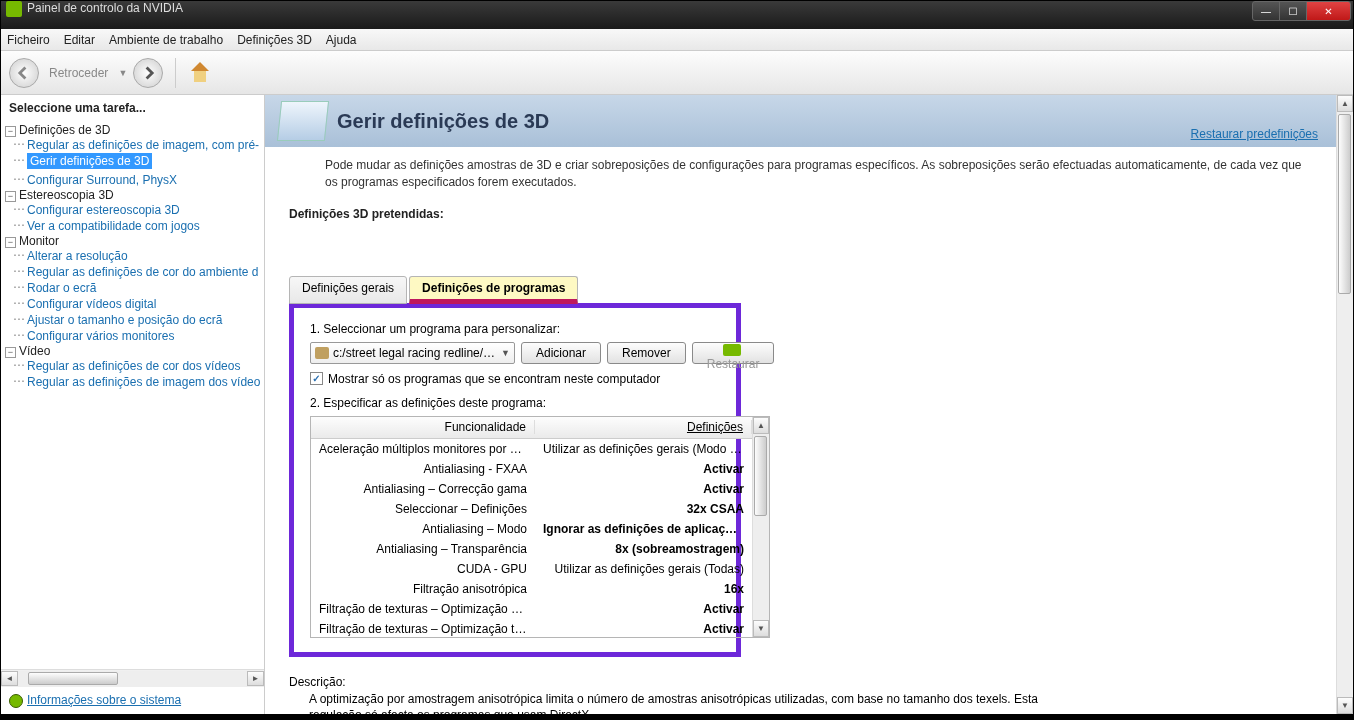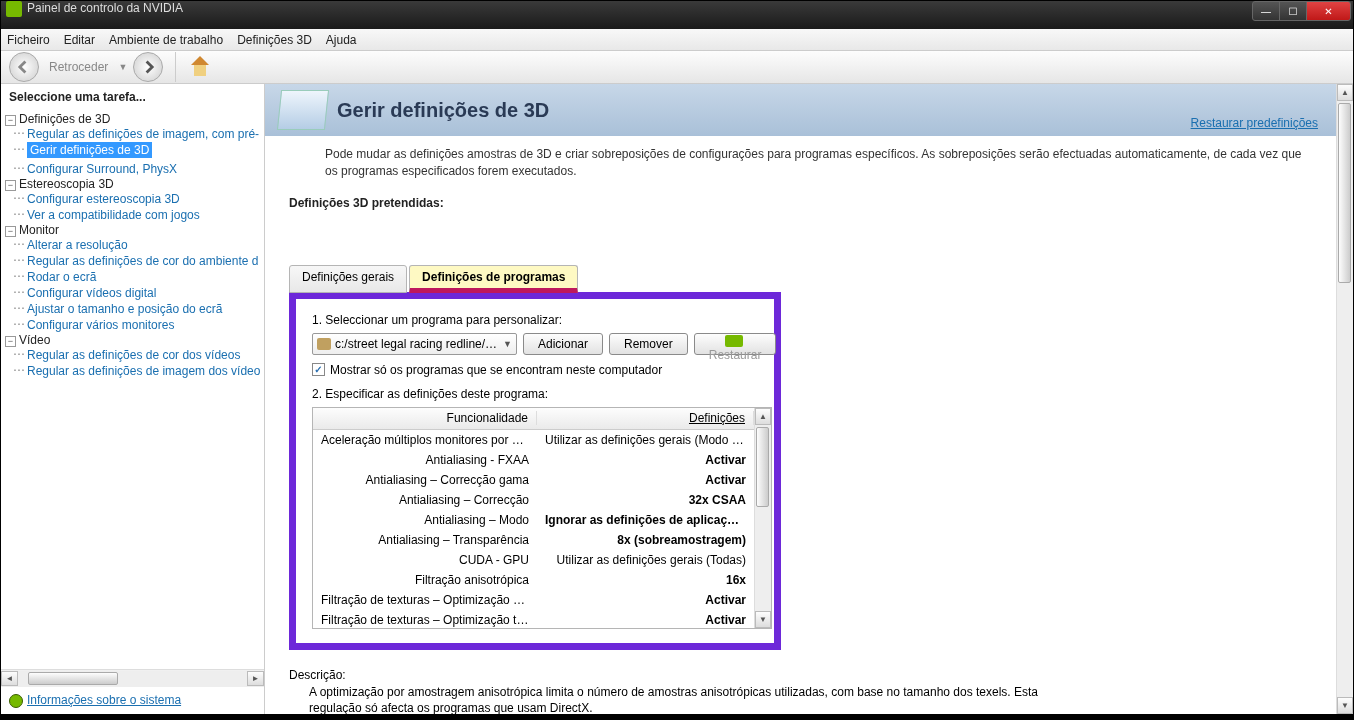--- a/index.html
+++ b/index.html
@@ -7,21 +7,21 @@
 .window { width: 1354px; height: 715px; background: #fff; border: 1px solid #000; display: flex; flex-direction: column; }
 .titlebar { height: 28px; background: linear-gradient(#3a3a3a, #1a1a1a); display: flex; color: #fff; }
 .titlebar-icon { width: 16px; height: 16px; margin: 0 5px; background: #76b900; border-radius: 2px; }
 .titlebar-text { flex: 1; font-size: 12px; color: #ddd; }
 .win-controls { display: flex; height: 20px; margin-right: 2px; }
 .win-btn { width: 28px; height: 20px; display: flex; align-items: center; justify-content: center; background: linear-gradient(#555,#333); border: 1px solid #666; margin-left: -1px; color: #fff; font-size: 10px; }
 .win-btn.close { background: linear-gradient(#e04343,#c01818); width: 45px; border-radius: 0 3px 3px 0;}
 .win-btn.min { border-radius: 3px 0 0 3px; }
 .menubar { height: 22px; background: linear-gradient(#f8f8f8,#e8e8e8); border-bottom: 1px solid #ccc; display: flex; align-items: center; padding: 0 6px; gap: 14px; }
 .menubar span { color: #222; cursor: default; }
-.toolbar { height: 33px; background: linear-gradient(#fdfdfd,#e6e6e6); border-bottom: 1px solid #ccc; display: flex; align-items: center; padding: 0 8px; gap: 6px; }
+.toolbar { height: 44px; background: linear-gradient(#fdfdfd,#e6e6e6); border-bottom: 1px solid #ccc; display: flex; align-items: center; padding: 0 8px; gap: 6px; }
 .tb-btn { width: 30px; height: 30px; border-radius: 50%; background: radial-gradient(#fff,#ccc); border: 1px solid #aaa; display:flex; align-items:center; justify-content:center; }
 .tb-text { color: #888; margin: 0 4px; }
 .tb-drop { color:#888; font-size:9px; }
 .tb-sep { width:1px; height:30px; background:#ccc; margin:0 6px; }
 .home-icon { width: 24px; height: 22px; position:relative; }
 .home-icon::before { content:""; position:absolute; top:0; left:3px; width:0; height:0; border-left:9px solid transparent; border-right:9px solid transparent; border-bottom:9px solid #d08830; }
 .home-icon::after { content:""; position:absolute; top:9px; left:6px; width:12px; height:11px; background:#f0d080; }
 .body { flex:1; display:flex; overflow:hidden; }
 .sidebar { width: 264px; border-right: 1px solid #ccc; display:flex; flex-direction:column; background:#fff; }
 .sidebar-title { padding: 6px 8px; font-weight: bold; color:#222; }
@@ -44,21 +44,21 @@
 .header-band { height: 52px; background: linear-gradient(#c7d7e8, #a9c0d8); display:flex; align-items:center; padding: 0 14px; position:relative; }
 .header-icon { width:48px; height:40px; background: linear-gradient(#eef5fc,#b5cde5); border:1px solid #9cb; margin-right:10px; transform: skewX(-6deg); }
 .header-title { font-size: 20px; font-weight: bold; color: #2a3a55; }
 .restore-link { position:absolute; right:18px; bottom:6px; color:#1a6fb0; text-decoration:underline; cursor:pointer; font-size:12px; }
 .desc-text { padding: 10px 30px 10px 60px; color:#333; line-height:1.4; }
 .section-title { padding: 6px 20px 10px 24px; font-weight:bold; color:#222; }
 .tab-panel { margin: 0 20px 0 24px; }
 .tabs { display:flex; position:relative; top:1px; z-index:2;}
 .tab { padding: 4px 12px; border:1px solid #b5b5b5; background: linear-gradient(#f7f7f7,#e8e8e8); border-radius: 3px 3px 0 0; margin-right:2px; cursor:pointer;margin-top:44px; }
 .tab.active { background:#fef9c3; border-bottom:5px solid #be185d;font-weight:bold; }
-.panel-body { border:7px solid #6d28d9; background:#fff; padding: 14px 16px; width: 492px; }
+.panel-body { border:5px solid #6d28d9; background:#fff; padding: 14px 16px; width: 452px; }
 .step-label { margin-bottom:6px; }
 .row { display:flex; align-items:center; gap:6px; margin-bottom:8px; }
 .combo { width: 205px; height:22px; border:1px solid #999; background: linear-gradient(#fff,#eee); display:flex; align-items:center; padding:0 4px; border-radius:2px; }
 .combo-icon { width:14px; height:12px; background:#c0a060; margin-right:4px; border-radius:2px;}
 .combo-text { flex:1; white-space:nowrap; overflow:hidden; text-overflow:ellipsis; }
 .combo-arrow { font-size:9px; color:#555; padding-left:4px;}
 .btn { height:22px; padding: 0 14px; border:1px solid #8a8a8a; background: linear-gradient(#fdfdfd,#e2e2e2); border-radius:3px; cursor:pointer; font-size:12px; }
 .btn.disabled { color:#999; }
 .nvidia-chip { width:18px; height:12px; background:#76b900; border-radius:2px; margin-right:3px; display:inline-block; vertical-align:middle;}
 .checkbox-row { display:flex; align-items:center; gap:5px; margin-bottom:10px; }
@@ -255,21 +255,21 @@
                     </div>
                     <div class="trow">
                       <div class="td c1">Antialiasing - FXAA</div>
                       <div class="td c2 bold">Activar</div>
                     </div>
                     <div class="trow">
                       <div class="td c1">Antialiasing – Correcção gama</div>
                       <div class="td c2 bold">Activar</div>
                     </div>
                     <div class="trow">
-                      <div class="td c1">Antialiasing – Correcção</div>
+                      <div class="td c1">Seleccionar – Definições</div>
                       <div class="td c2 bold">32x CSAA</div>
                     </div>
                     <div class="trow">
                       <div class="td c1">Antialiasing – Modo</div>
                       <div class="td c2 bold">Ignorar as definições de aplicações</div>
                     </div>
                     <div class="trow">
                       <div class="td c1">Antialiasing – Transparência</div>
                       <div class="td c2 bold">8x (sobreamostragem)</div>
                     </div>

